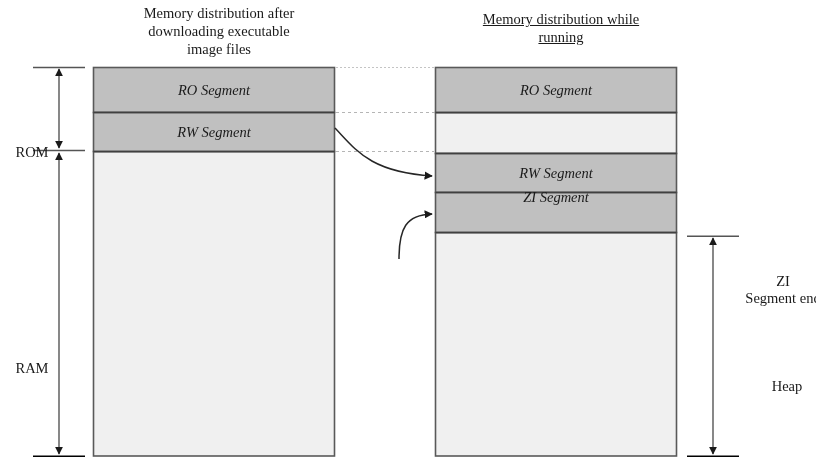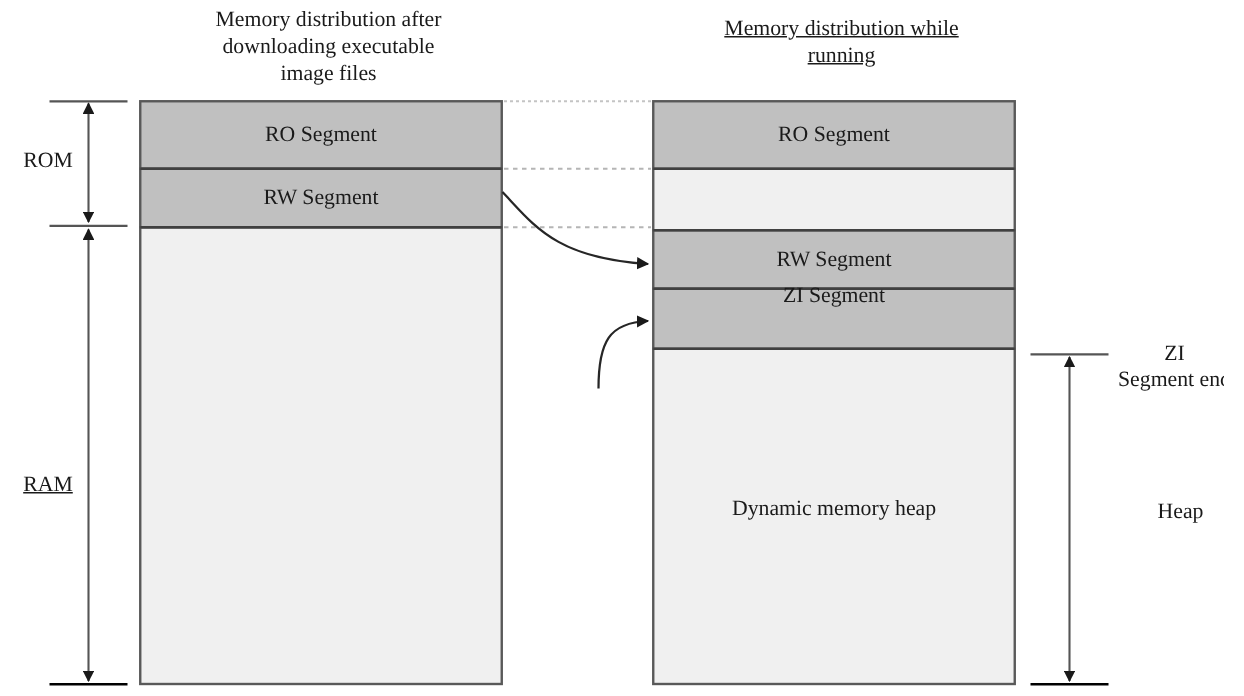--- a/index.html
+++ b/index.html
@@ -44,30 +44,32 @@
     width: 222px;
     text-decoration: underline;
   }
   .seg-label {
     position: absolute;
     text-align: center;
     font-size: 14.5px;
     line-height: 16px;
     color: #1a1a1a;
     pointer-events: none;
+    font-style: italic;
   }
   .side-label {
     position: absolute;
     font-size: 14.5px;
     line-height: 17px;
     color: #1a1a1a;
     text-align: center;
+    margin-top: 45px;
   }
   #label-rom { left: 2px; top: 99px; width: 60px; }
-  #label-ram { left: 2px; top: 315px; width: 60px; text-decoration: underline; }
+  #label-ram { left: 2px; top: 315px; width: 60px; }
   #label-zi-end { left: 737px; top: 228px; width: 92px; white-space: pre-line; }
   #label-heap { left: 752px; top: 333px; width: 70px; }
 </style>
 </head>
 <body>
 
 <div id="canvas">
 
   <div class="title" id="title-left">Memory distribution after
 downloading executable
@@ -134,21 +136,20 @@
     </g>
 
   </svg>
 
   <div class="seg-label" style="left:93px; top:82px; width:242px;">RO Segment</div>
   <div class="seg-label" style="left:93px; top:124px; width:242px;">RW Segment</div>
 
   <div class="seg-label" style="left:435px; top:82px; width:242px;">RO Segment</div>
   <div class="seg-label" style="left:435px; top:165px; width:242px;">RW Segment</div>
   <div class="seg-label" style="left:435px; top:189px; width:242px;">ZI Segment</div>
-  <div class="seg-label" style="left:435px; top:331px; width:242px;">Dynamic memory heap</div>
 
   <div class="side-label" id="label-rom">ROM</div>
   <div class="side-label" id="label-ram">RAM</div>
   <div class="side-label" id="label-zi-end">ZI
 Segment end</div>
   <div class="side-label" id="label-heap">Heap</div>
 
 </div>
 
 </body></html>

